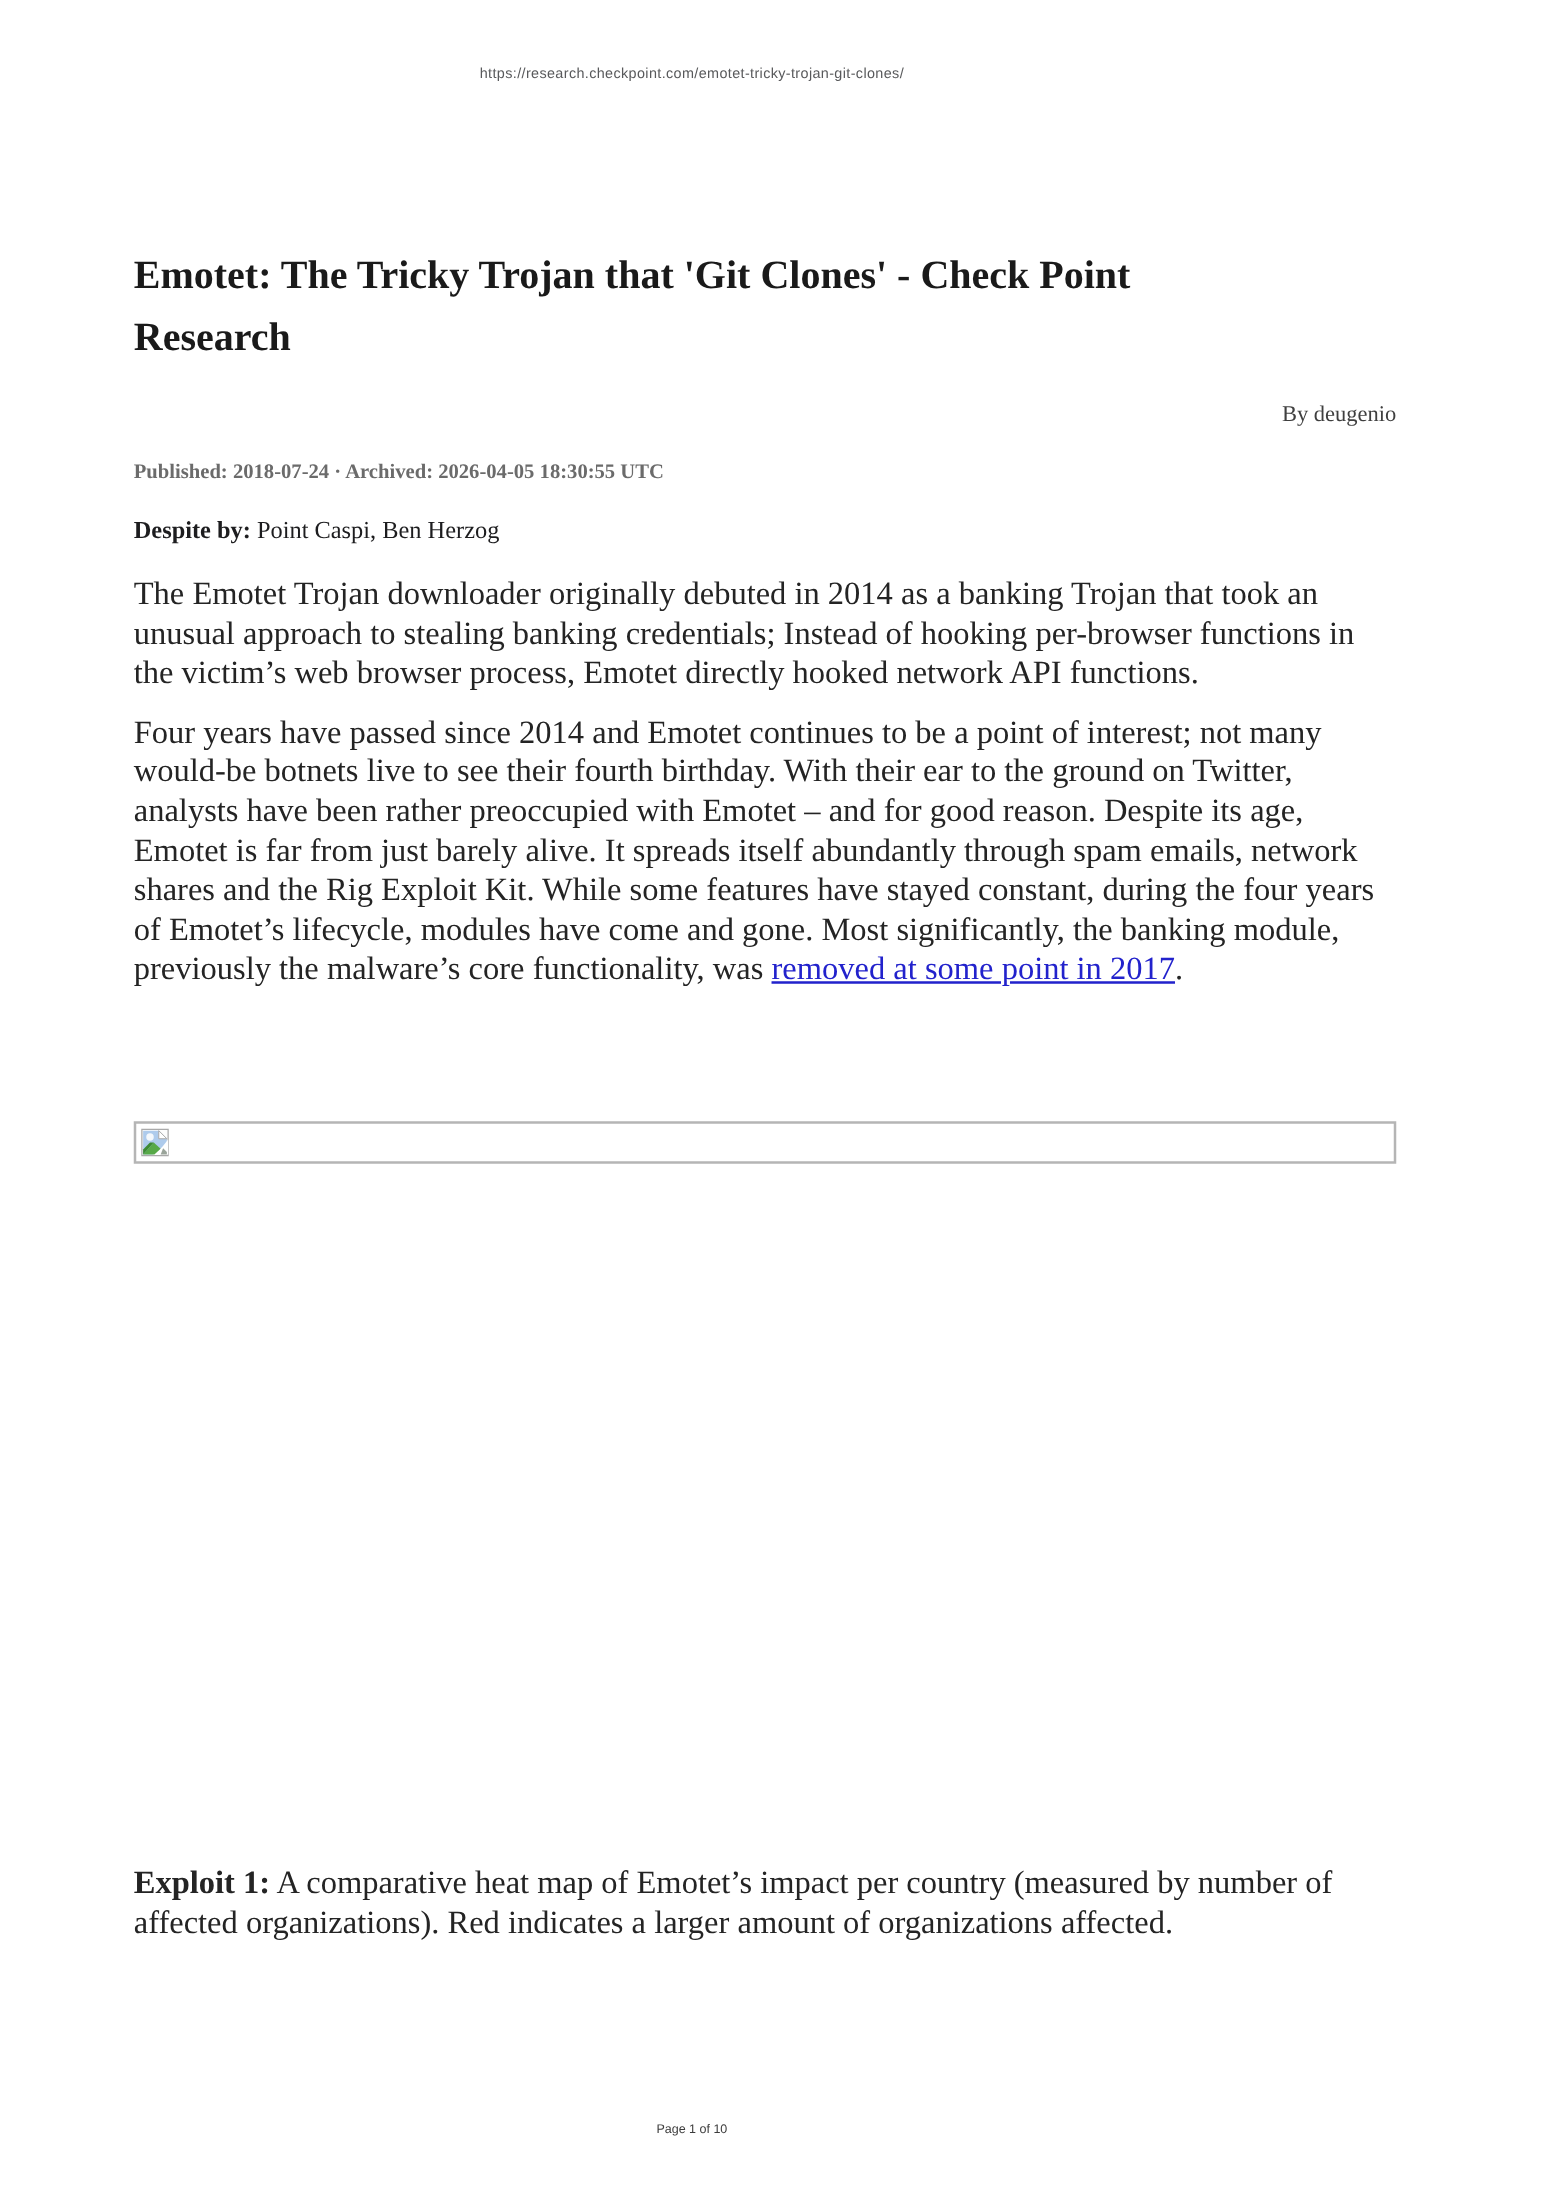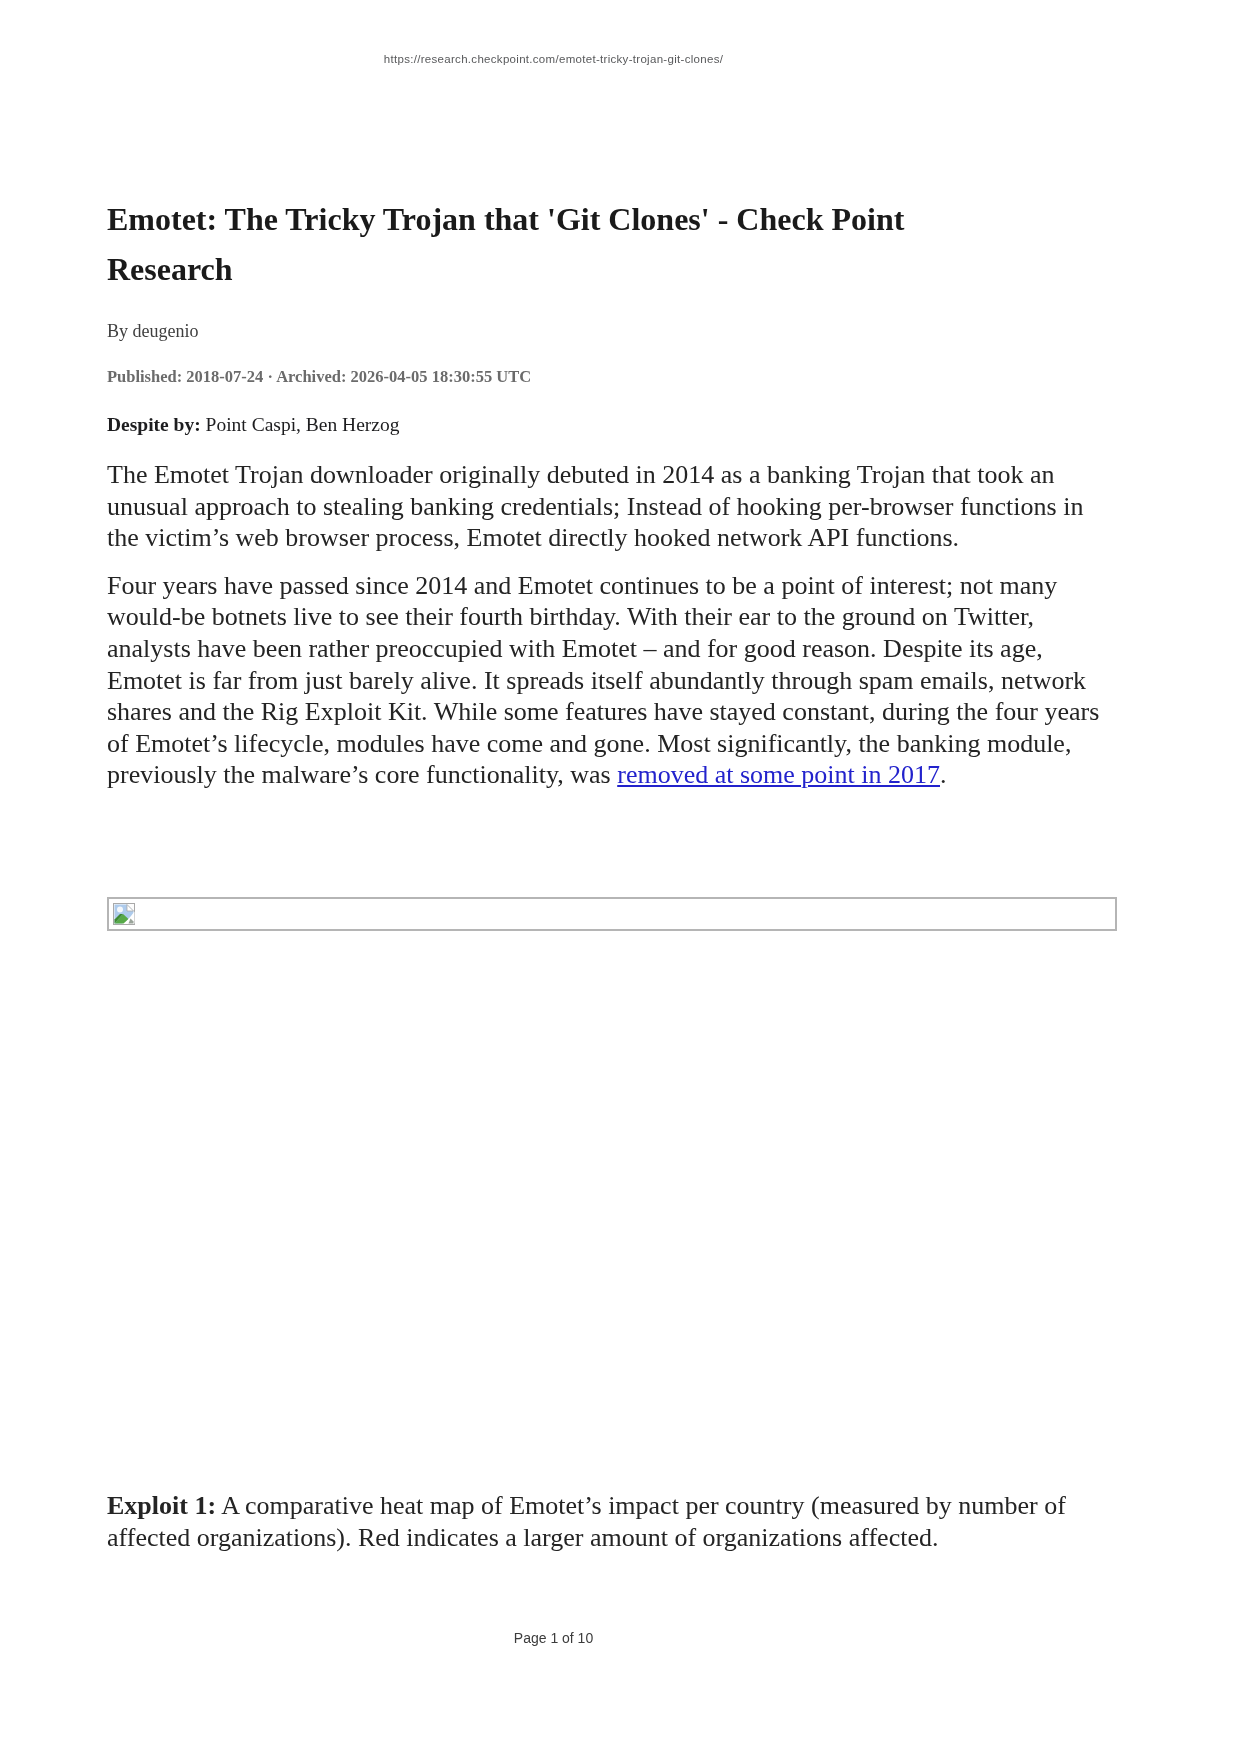--- a/index.html
+++ b/index.html
@@ -37,20 +37,21 @@
     line-height: 50px;
     font-weight: bold;
     color: #1a1a1a;
     font-family: "Liberation Serif", serif;
   }
   .byline {
     margin-top: 26px;
     font-size: 18px;
     line-height: 22px;
     color: #3f3f3f;
+    text-align: right;
   }
   .meta-line {
     margin-top: 24px;
     font-size: 16.5px;
     line-height: 21px;
     color: #6b6b6b;
     font-weight: bold;
   }
   .research-by {
     margin-top: 25px;
@@ -79,24 +80,24 @@
     background: #ffffff;
     display: flex;
     align-items: center;
     padding-left: 3px;
   }
   .broken-image-icon { display: inline-block; width: 24px; height: 24px; }
   .figure-spacer { height: 543px; }
   .caption-label { font-weight: bold; }
   .page-footer {
     position: absolute;
-    top: 1630px; left: 0; right: 135px;
+    top: 1698px; left: 0; right: 135px;
     text-align: center;
     font-family: "Liberation Sans", sans-serif;
-    font-size: 14px;
+    font-size: 10px;
     color: #3c3c3c;
   }
 </style>
 </head>
 <body>
 
 <div class="url-header">https://research.checkpoint.com/emotet-tricky-trojan-git-clones/</div>
 
 <div class="content">
 

